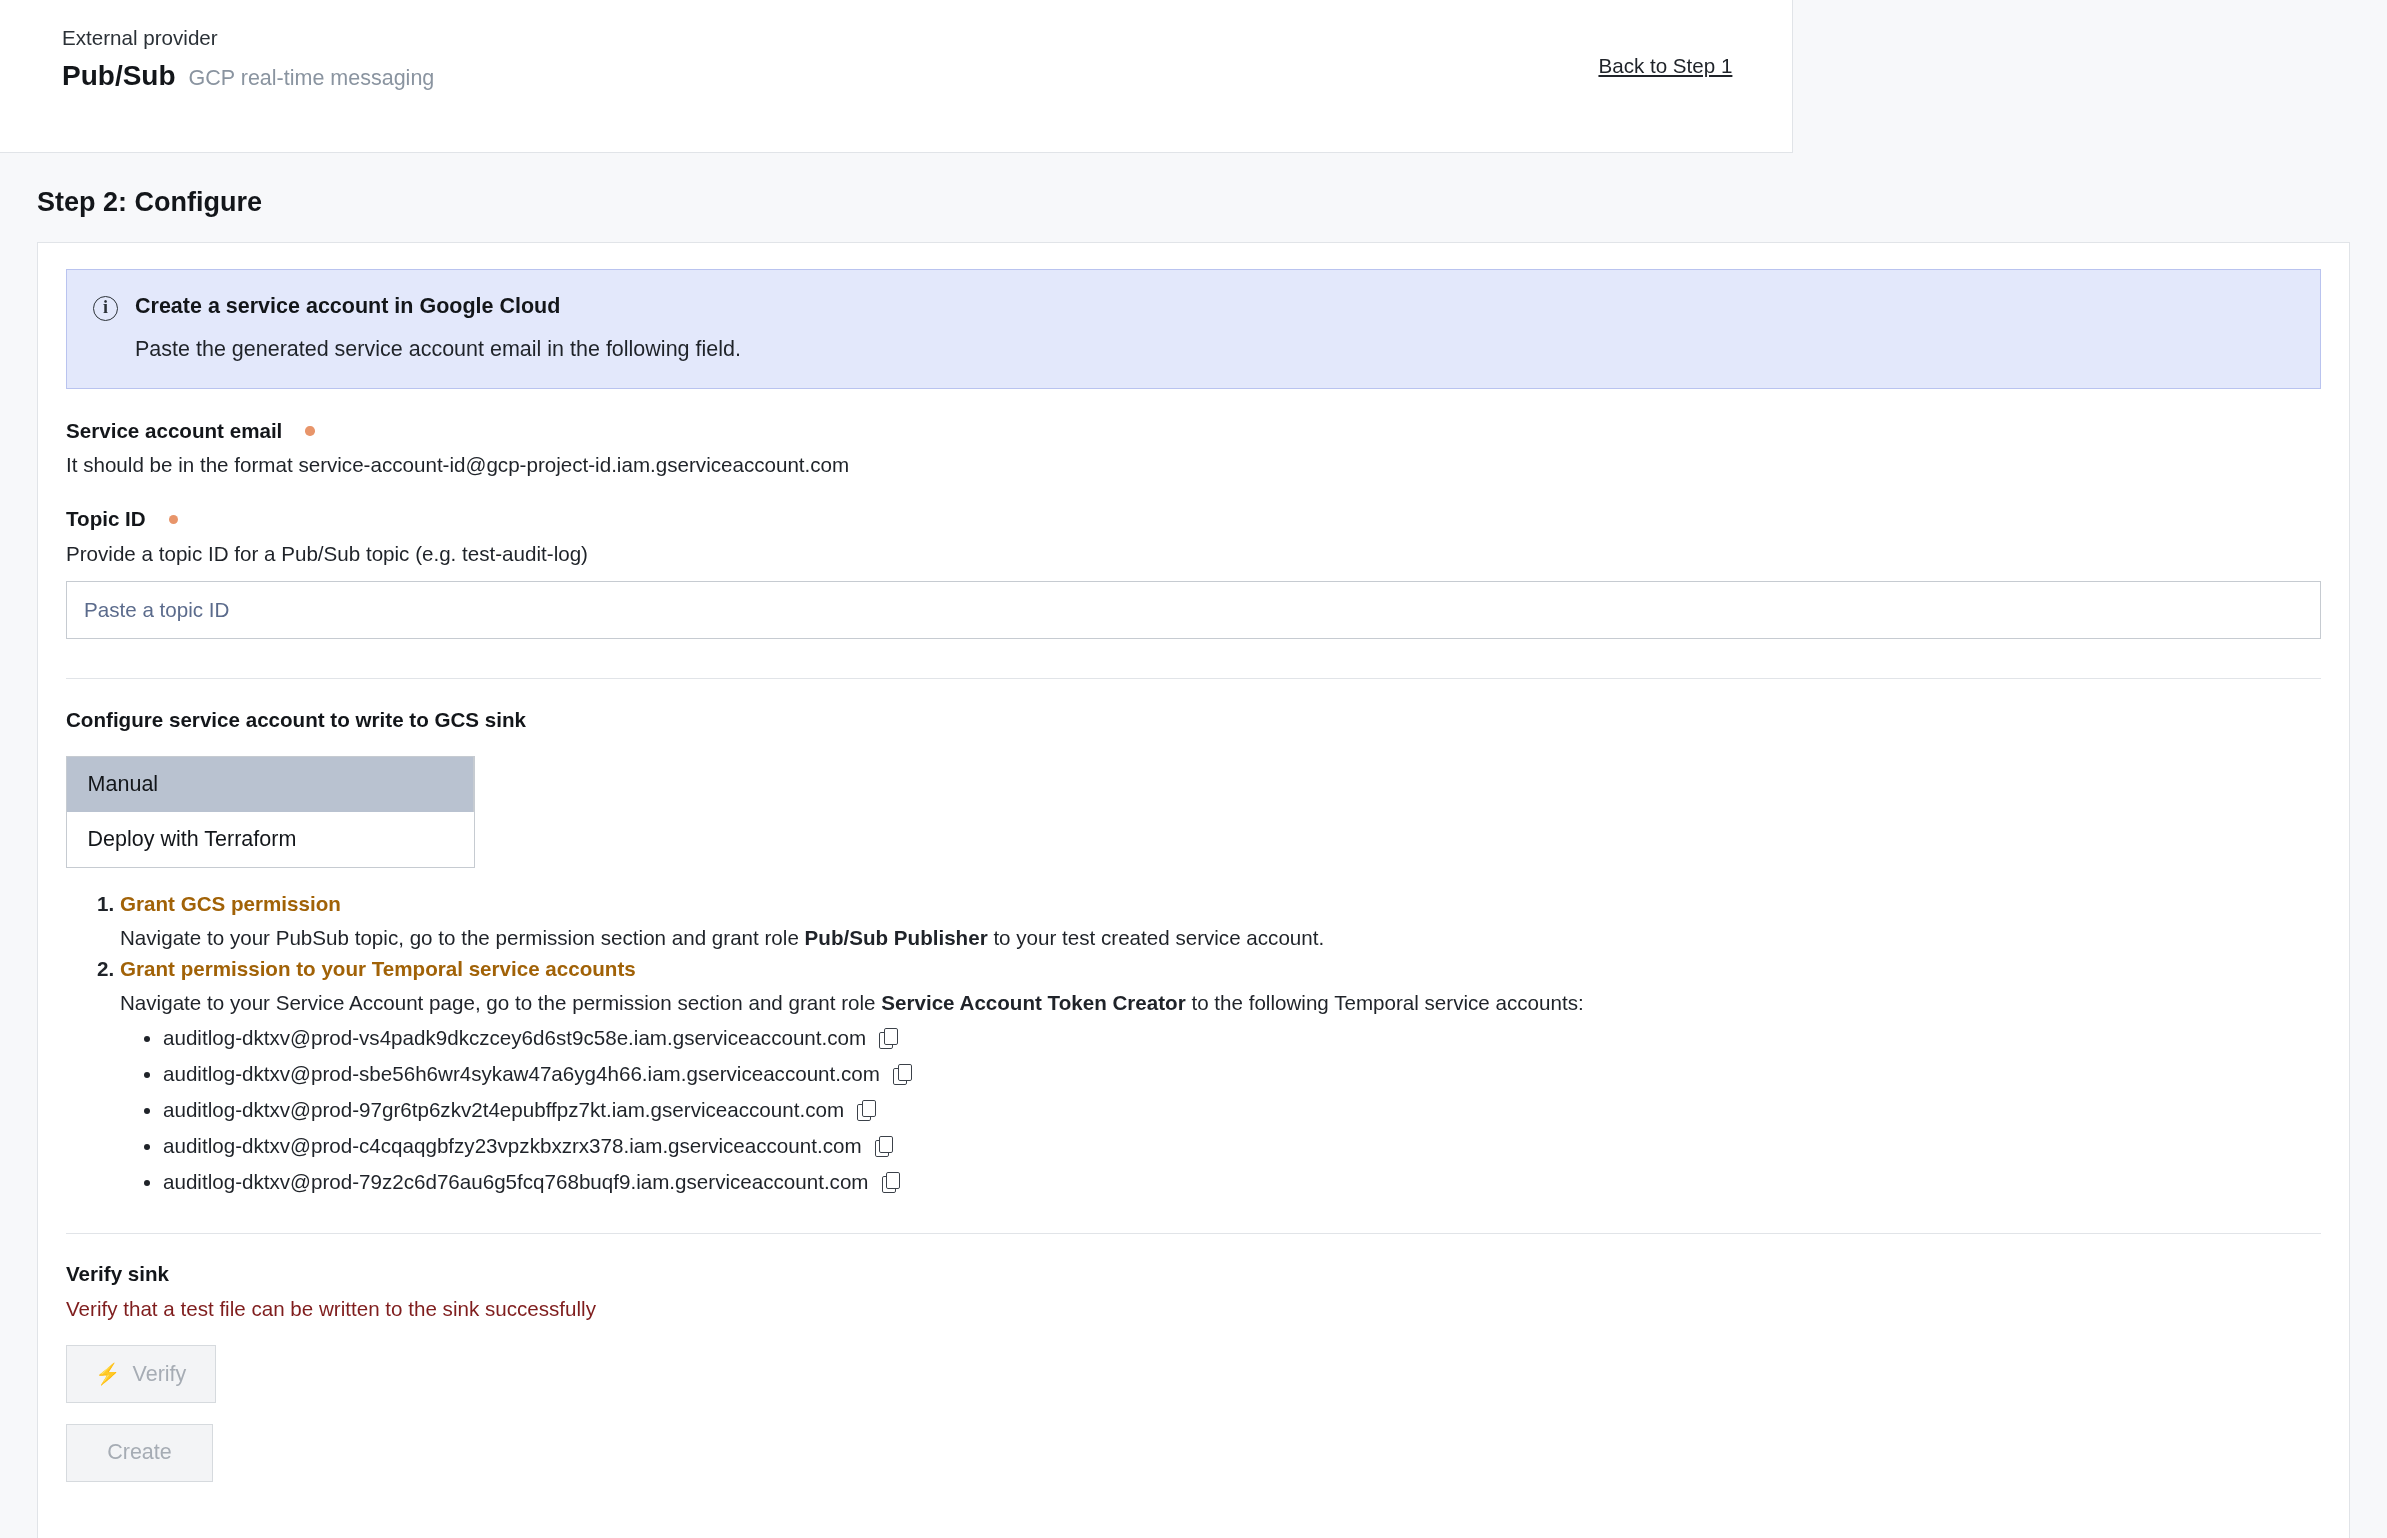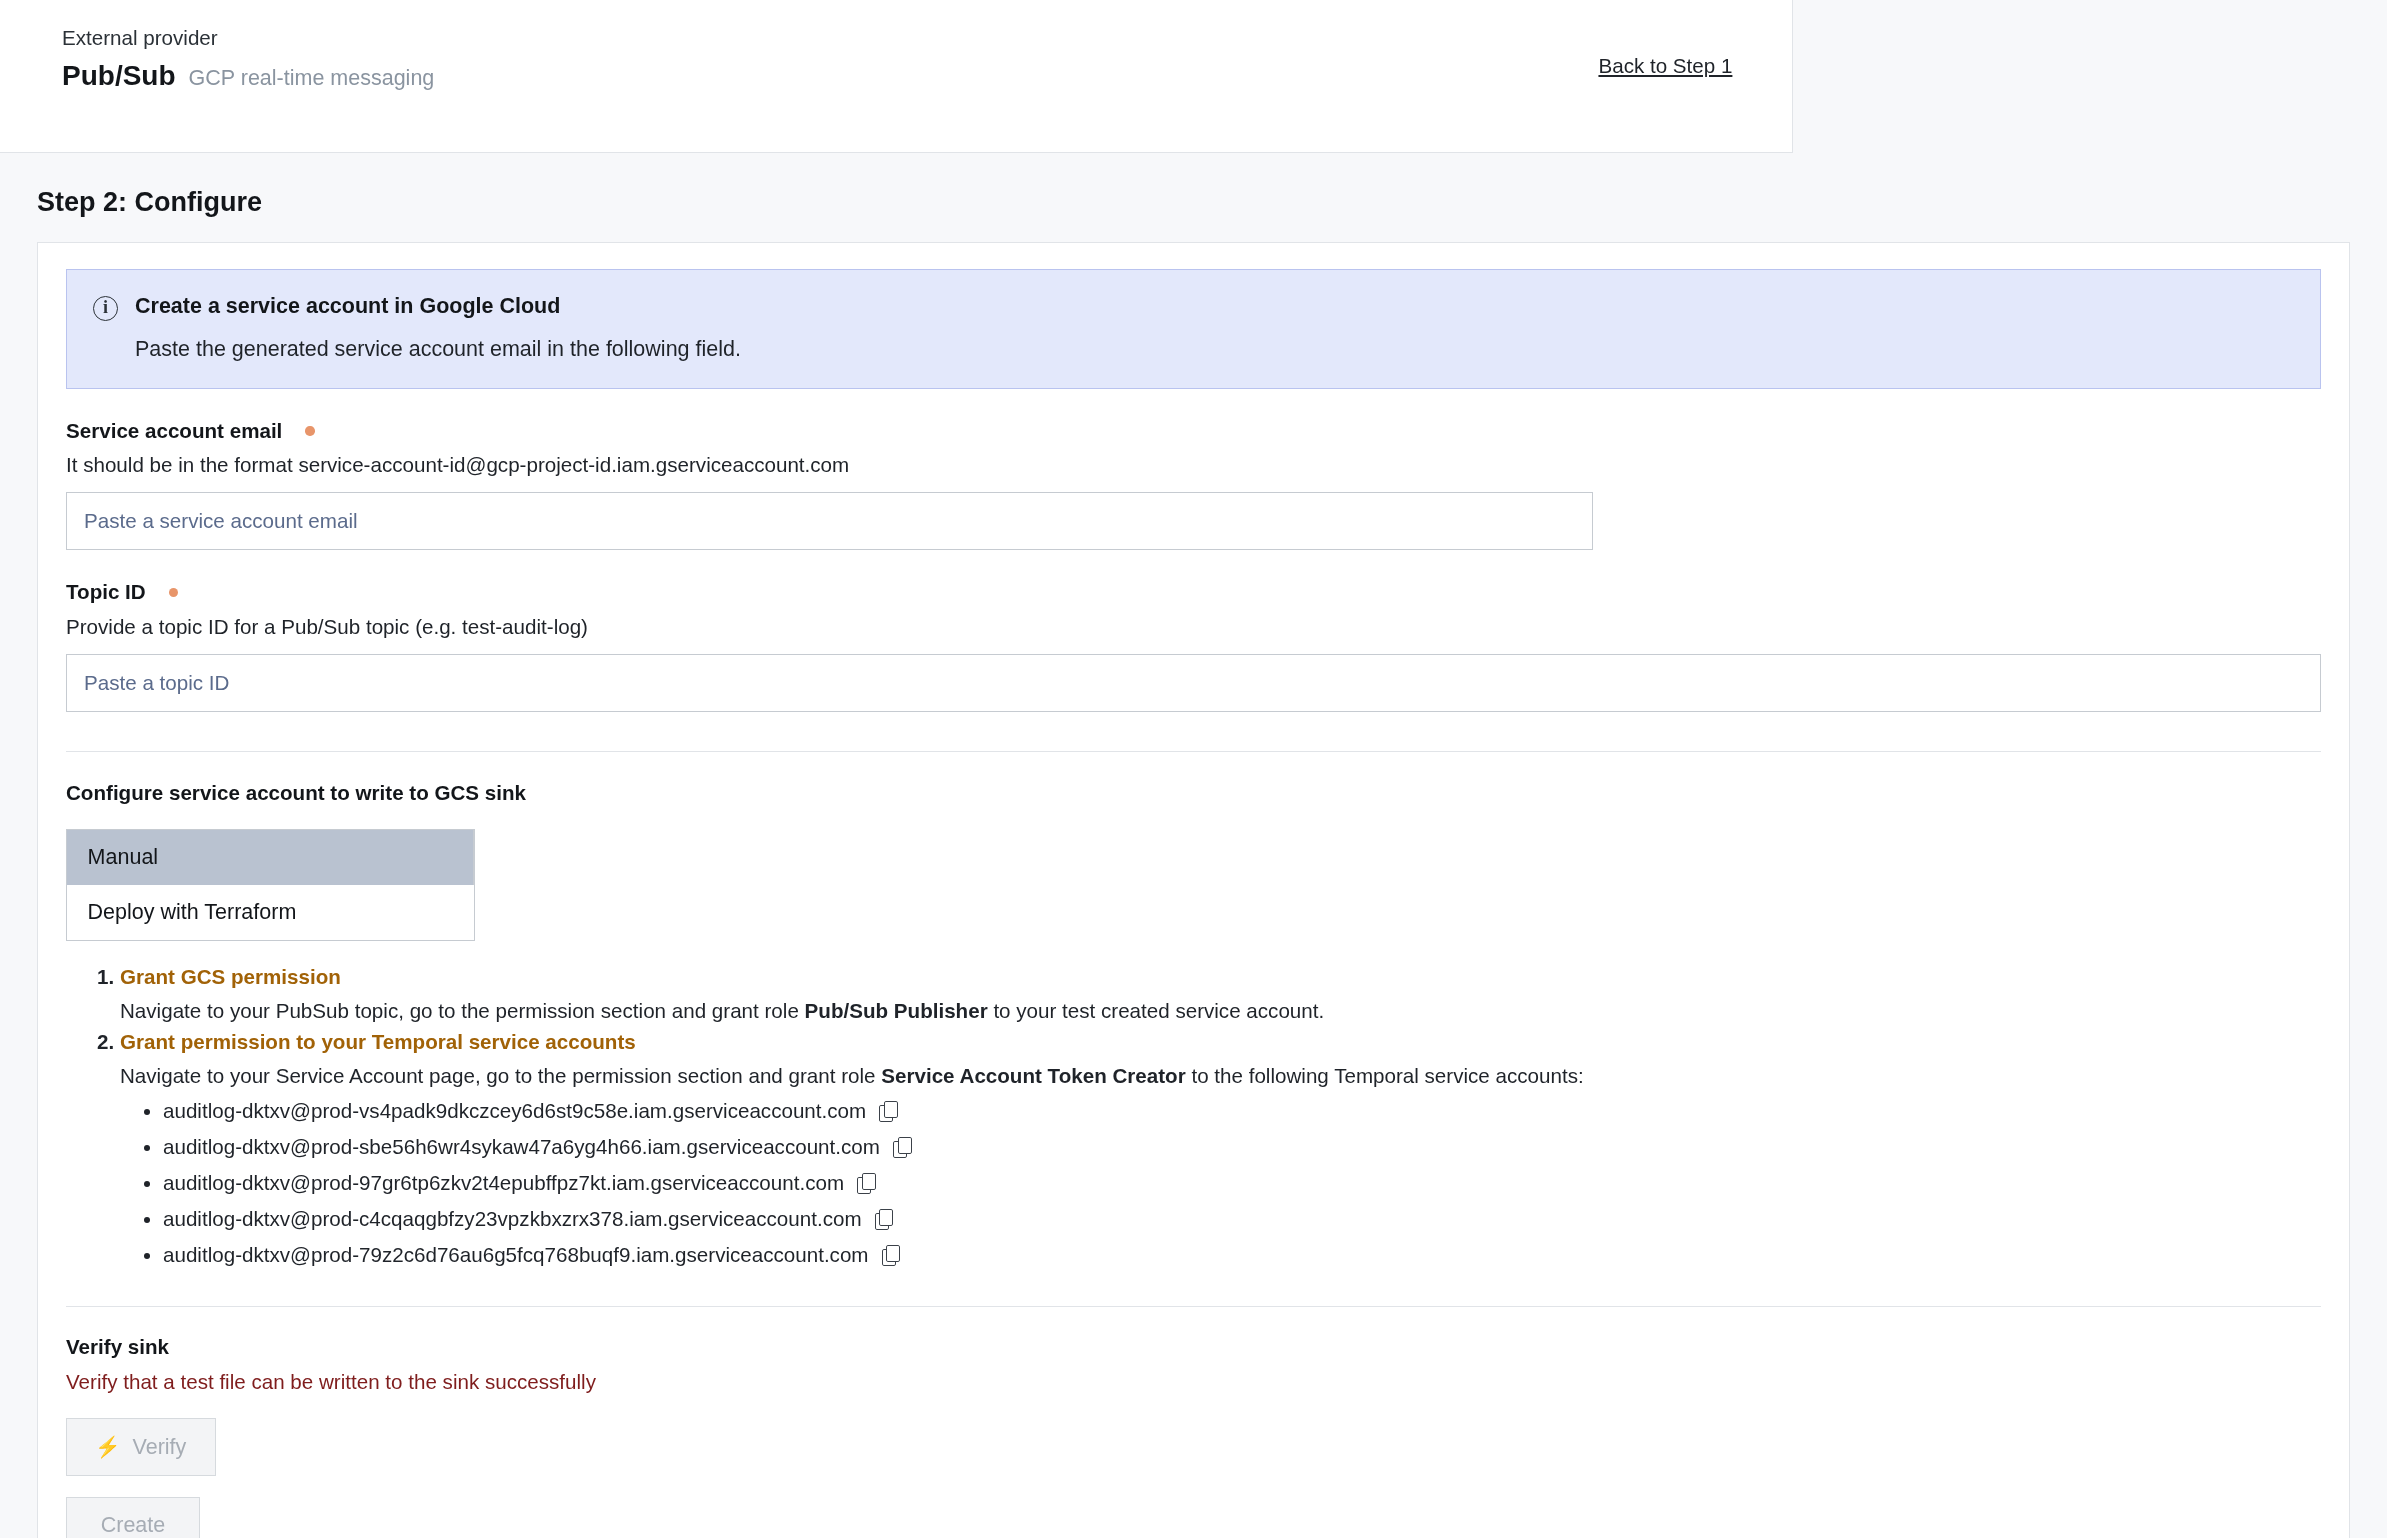--- a/index.html
+++ b/index.html
@@ -235,21 +235,21 @@
     color: #a6acb4;
     font-size: 21.5px;
     height: 58px;
     display: inline-flex;
     align-items: center;
     justify-content: center;
     gap: 11.2px;
     padding: 0 24px;
   }
   .btn.verify { width: 150px; }
-  .btn.create { width: 134px; margin-top: 20.6px; }
+  .btn.create { width: 147px; margin-top: 20.6px; }
   .bolt {
     font-size: 20.6px;
     color: #a6acb4;
     line-height: 1;
   }
   .btn-row { display: block; }
 </style>
 </head>
 <body>
 
@@ -275,21 +275,20 @@
       <div class="banner-desc">Paste the generated service account email in the following field.</div>
     </div>
   </div>
 
   <div class="field-block">
     <div class="field-label">
       <span>Service account email</span>
       <span class="req-dot"></span>
     </div>
     <div class="field-hint">It should be in the format service-account-id@gcp-project-id.iam.gserviceaccount.com</div>
-    <div class="text-input narrow">Paste a service account email</div>
   </div>
 
   <div class="field-block">
     <div class="field-label">
       <span>Topic ID</span>
       <span class="req-dot"></span>
     </div>
     <div class="field-hint">Provide a topic ID for a Pub/Sub topic (e.g. test-audit-log)</div>
     <div class="text-input">Paste a topic ID</div>
   </div>

